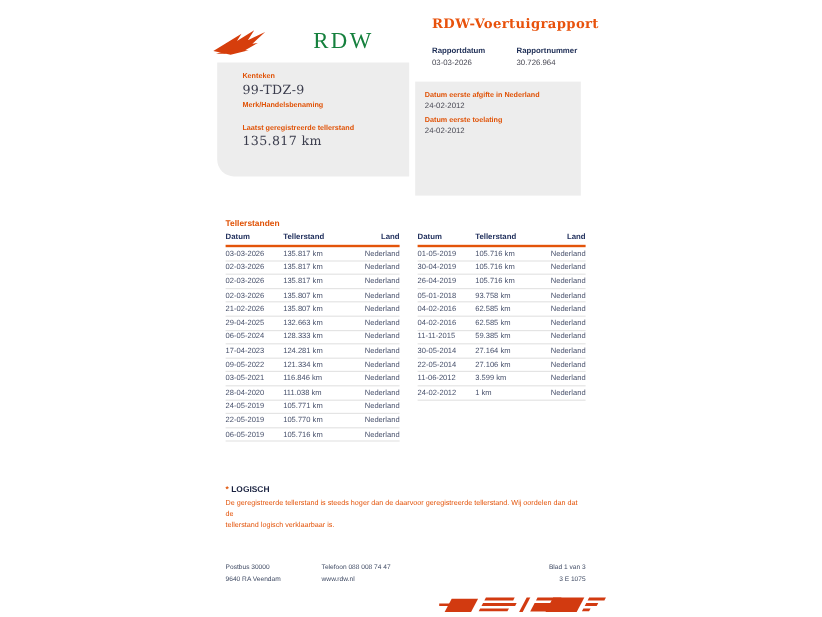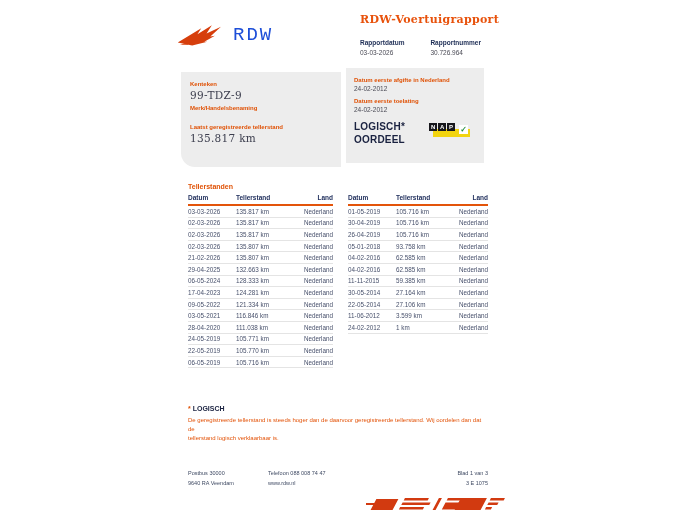--- a/index.html
+++ b/index.html
@@ -8,35 +8,35 @@
     background:#ffffff;
     font-family:"Liberation Sans", sans-serif;
     -webkit-font-smoothing:antialiased;
   }
   .abs { position:absolute; }
 
   
   .logo-wrap { left:177px; top:20px; display:flex; align-items:center; gap:6px; }
   .logo-flame { width:50px; height:30px; }
   .logo-text {
-    font-family:Liberation Mono, monospace; font-size:19px; letter-spacing:2px;
-    color:#1d4ed8; line-height:30px;
+    font-family:Liberation Serif, serif; font-size:19px; letter-spacing:2px;
+    color:#15803d; line-height:30px;margin-left:28px;
   }
   .report-title {
     left:360px; top:13px;
     font-family:"DejaVu Serif", serif; font-weight:bold;
     font-size:11px; color:#e8520c; letter-spacing:0.3px;
   }
   .report-meta { left:360px; top:39px; display:flex; gap:26px; }
   .meta-label { font-size:6.5px; font-weight:bold; color:#1d2d55; margin-bottom:3px; }
   .meta-value { font-size:6.5px; color:#4a4a55; }
 
   
   .box { background:#ededed; }
-  .box-left { left:181px; top:72px; width:160px; height:95px; border-radius:0 0 0 14px; padding:9px 0 0 9px; box-sizing:border-box; }
+  .box-left { left:181px; top:52px; width:160px; height:95px; border-radius:0 0 0 14px; padding:9px 0 0 21px; box-sizing:border-box; }
   .box-right { left:346px; top:68px; width:138px; height:95px; padding:9px 0 0 8px; box-sizing:border-box; }
   .fld-label { font-size:6px; font-weight:bold; color:#e05206; margin-bottom:2px; }
   .fld-value {
     font-family:"DejaVu Serif", serif; font-size:10.5px; color:#3b3d4d;
     letter-spacing:0.3px; margin-bottom:4px;
   }
   .fld-value-sm { font-size:6.5px; color:#4a4a55; margin-bottom:6px; }
   .oordeel-row { display:flex; align-items:flex-start; margin-top:8px; }
   .oordeel-text { font-size:10px; font-weight:bold; color:#1a2240; line-height:12.5px; letter-spacing:0.2px; }
 
@@ -101,33 +101,20 @@
   <div class="fld-label">Merk/Handelsbenaming</div>
   <div class="fld-label" style="margin-top:13px;">Laatst geregistreerde tellerstand</div>
   <div class="fld-value">135.817 km</div>
 </div>
 
 <div class="abs box box-right">
   <div class="fld-label">Datum eerste afgifte in Nederland</div>
   <div class="fld-value-sm">24-02-2012</div>
   <div class="fld-label">Datum eerste toelating</div>
   <div class="fld-value-sm">24-02-2012</div>
-  <div class="oordeel-row">
-    <div class="oordeel-text">
-      <div>LOGISCH*</div>
-      <div>OORDEEL</div>
-    </div>
-    <div class="nap">
-      <div class="nap-yellow"></div>
-      <div class="nap-sq" style="left:0;">N</div>
-      <div class="nap-sq" style="left:9px;">A</div>
-      <div class="nap-sq" style="left:18px;">P</div>
-      <div class="nap-check">✓</div>
-    </div>
-  </div>
 </div>
 
 <div class="abs table-title">Tellerstanden</div>
 
 <div class="abs ttable ttable-left">
   <div class="thead">
     <div class="c0">Datum</div>
     <div class="c1">Tellerstand</div>
     <div class="c2">Land</div>
   </div>

